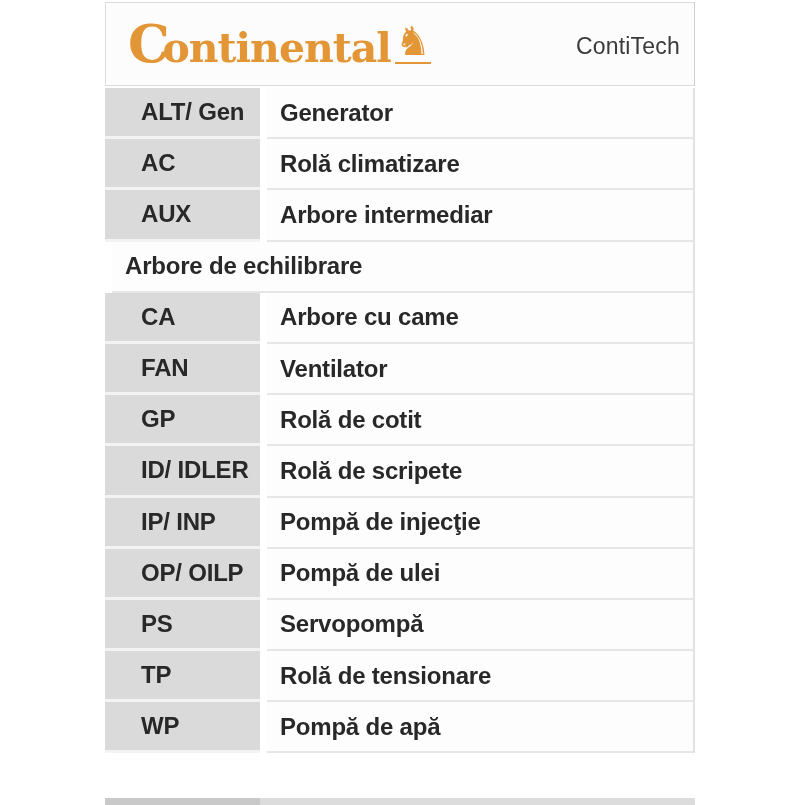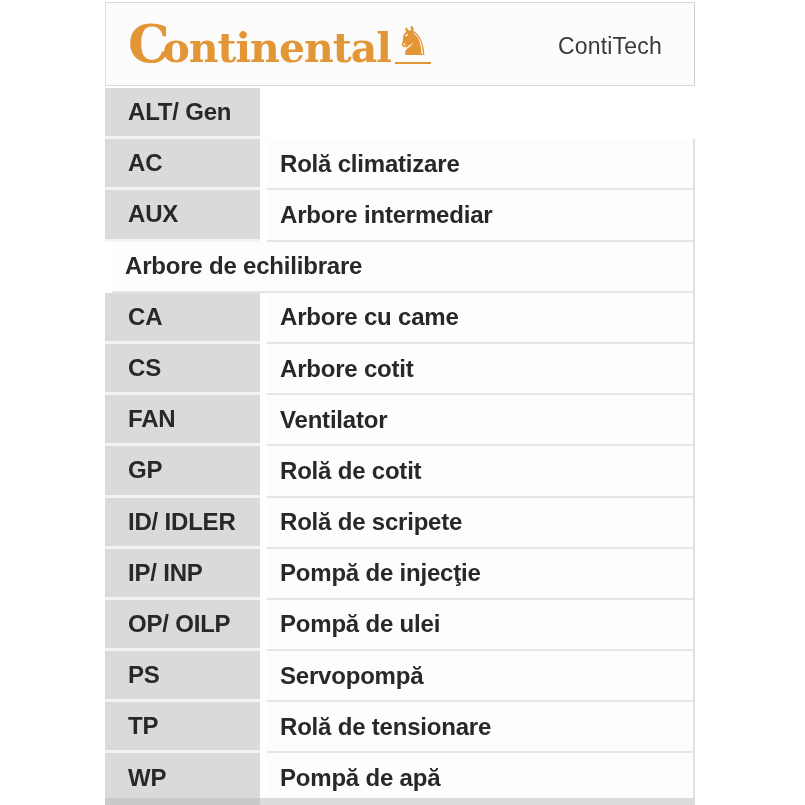--- a/index.html
+++ b/index.html
@@ -31,21 +31,21 @@
     left: 105px;
     top: 2px;
     width: 590px;
     height: 84px;
     background: #fcfcfc;
     border: 1px solid var(--header-border);
     border-right-color: #cfcdcd;
     display: flex;
     align-items: center;
     justify-content: space-between;
-    padding: 0 32px 0 22px;
+    padding: 0 14px 0 22px;
   }
   .logo {
     display: flex;
     align-items: center;
     color: var(--logo-orange);
     white-space: nowrap;
   }
   .logo-text {
     display: inline-block;
     font-family: "DejaVu Serif", serif;
@@ -93,21 +93,21 @@
     font-weight: bold;
     color: var(--text);
     letter-spacing: -0.2px;
     white-space: nowrap;
     overflow: hidden;
   }
   .cell-code {
     width: 155px;
     background: var(--code-cell-bg);
     border-bottom: 3px solid var(--code-separator);
-    padding-left: 23px;
+    padding-left: 36px;
   }
   .row-gap {
     width: 7px;
     background: var(--page-bg);
   }
   .cell-desc {
     flex: 1;
     background: var(--desc-cell-bg);
     border-bottom: 2px solid var(--row-separator);
     border-right: 2px solid #e2e2e2;
@@ -135,20 +135,21 @@
       <span class="logo-text">Continental</span>
       <span class="horse-icon">♞</span>
     </div>
     <div class="brand-name">ContiTech</div>
   </div>
 
   <div class="abbr-table">
     <div class="abbr-row">
       <div class="cell cell-code code">ALT/ Gen</div>
       <div class="row-gap"></div>
+      <div class="cell cell-desc desc">Generator</div>
     </div>
 
     <div class="abbr-row">
       <div class="cell cell-code code">AC</div>
       <div class="row-gap"></div>
       <div class="cell cell-desc desc">Rolă climatizare</div>
     </div>
 
     <div class="abbr-row">
       <div class="cell cell-code code">AUX</div>
@@ -160,25 +161,20 @@
       <div class="row-gap"></div>
       <div class="cell cell-desc desc">Arbore de echilibrare</div>
     </div>
 
     <div class="abbr-row">
       <div class="cell cell-code code">CA</div>
       <div class="row-gap"></div>
       <div class="cell cell-desc desc">Arbore cu came</div>
     </div>
 
-    <div class="abbr-row">
-      <div class="cell cell-code code">CS</div>
-      <div class="row-gap"></div>
-      <div class="cell cell-desc desc">Arbore cotit</div>
-    </div>
 
     <div class="abbr-row">
       <div class="cell cell-code code">FAN</div>
       <div class="row-gap"></div>
       <div class="cell cell-desc desc">Ventilator</div>
     </div>
 
     <div class="abbr-row">
       <div class="cell cell-code code">GP</div>
       <div class="row-gap"></div>

